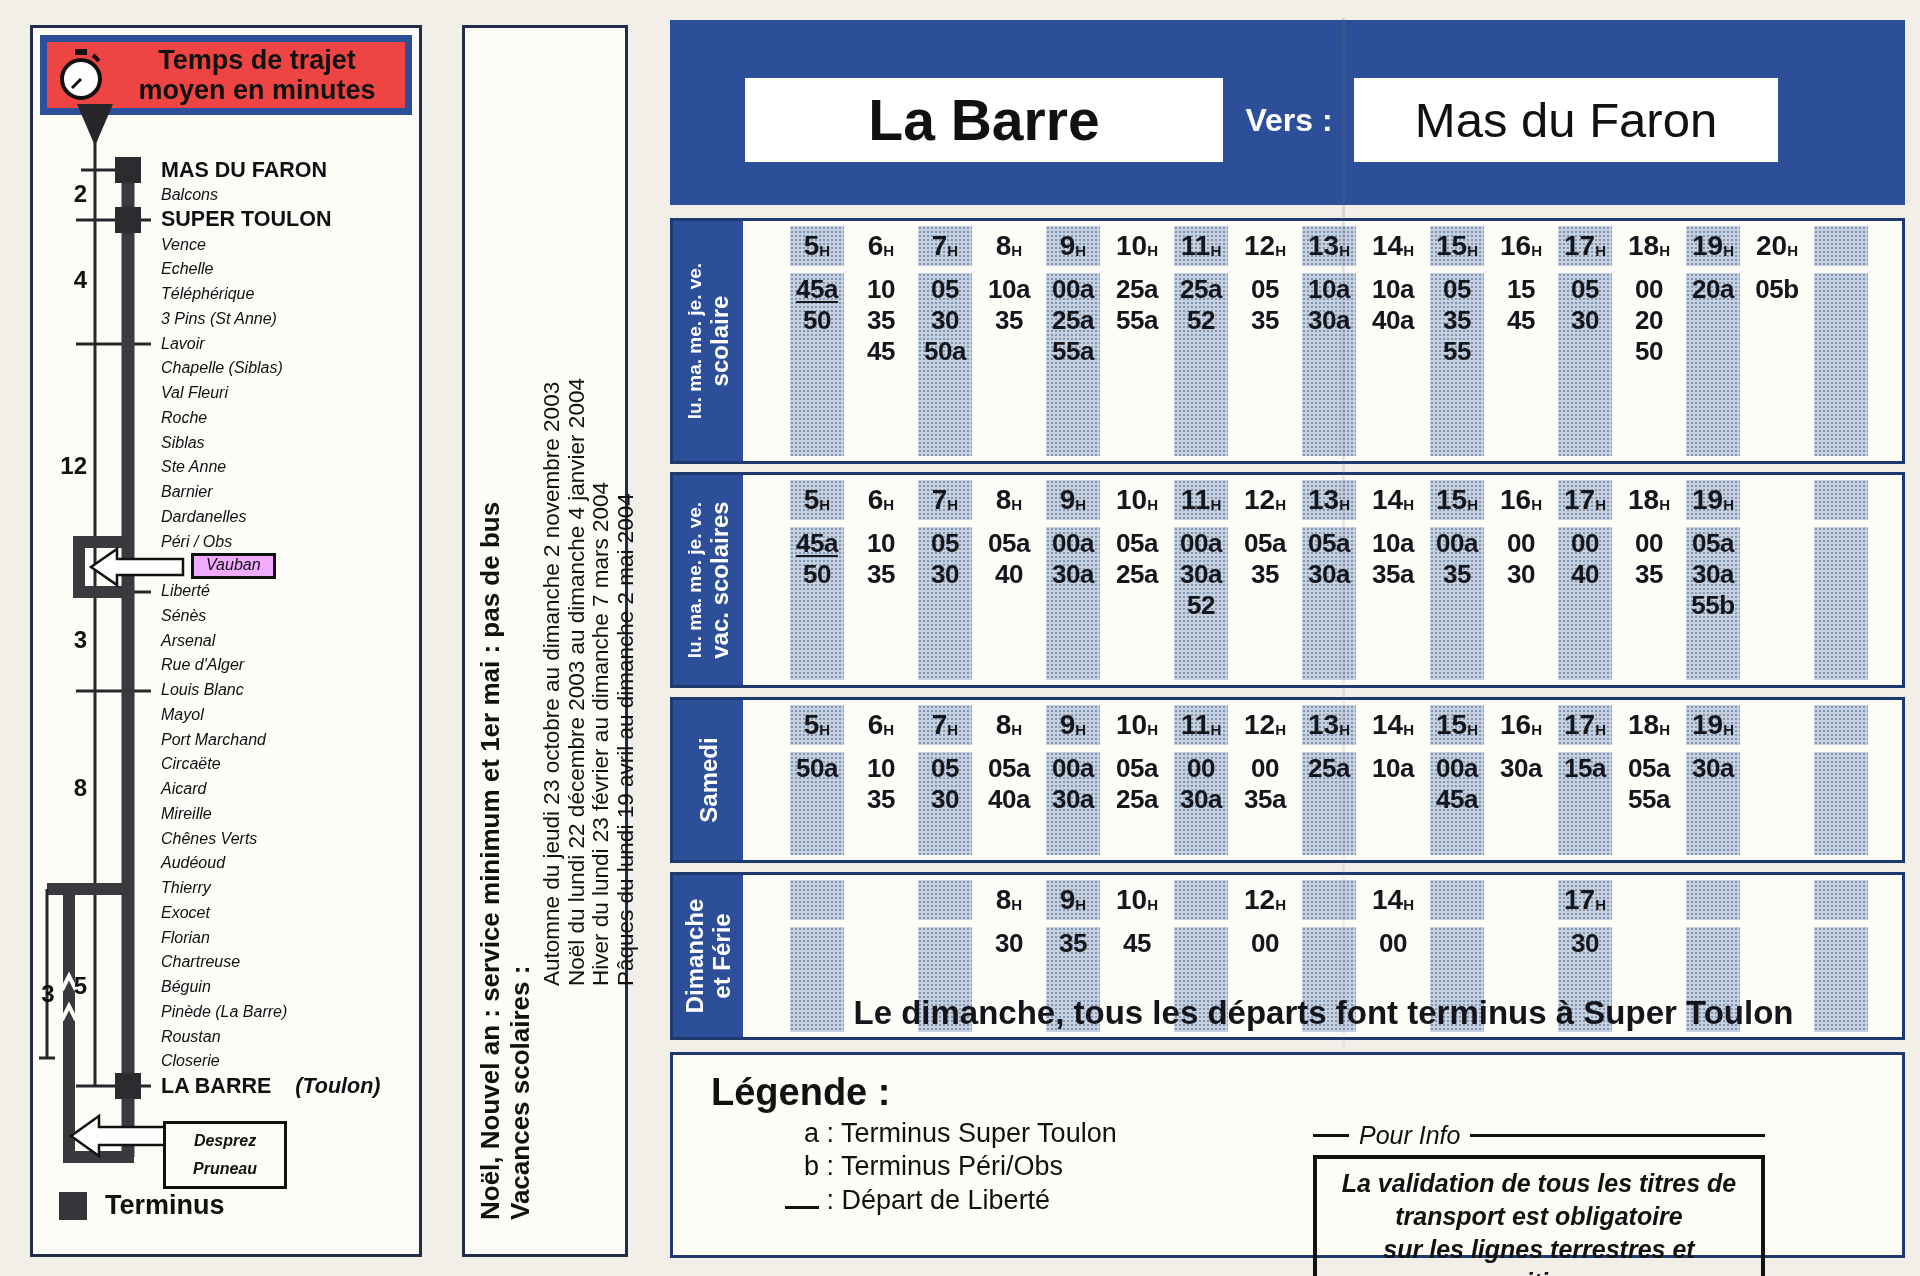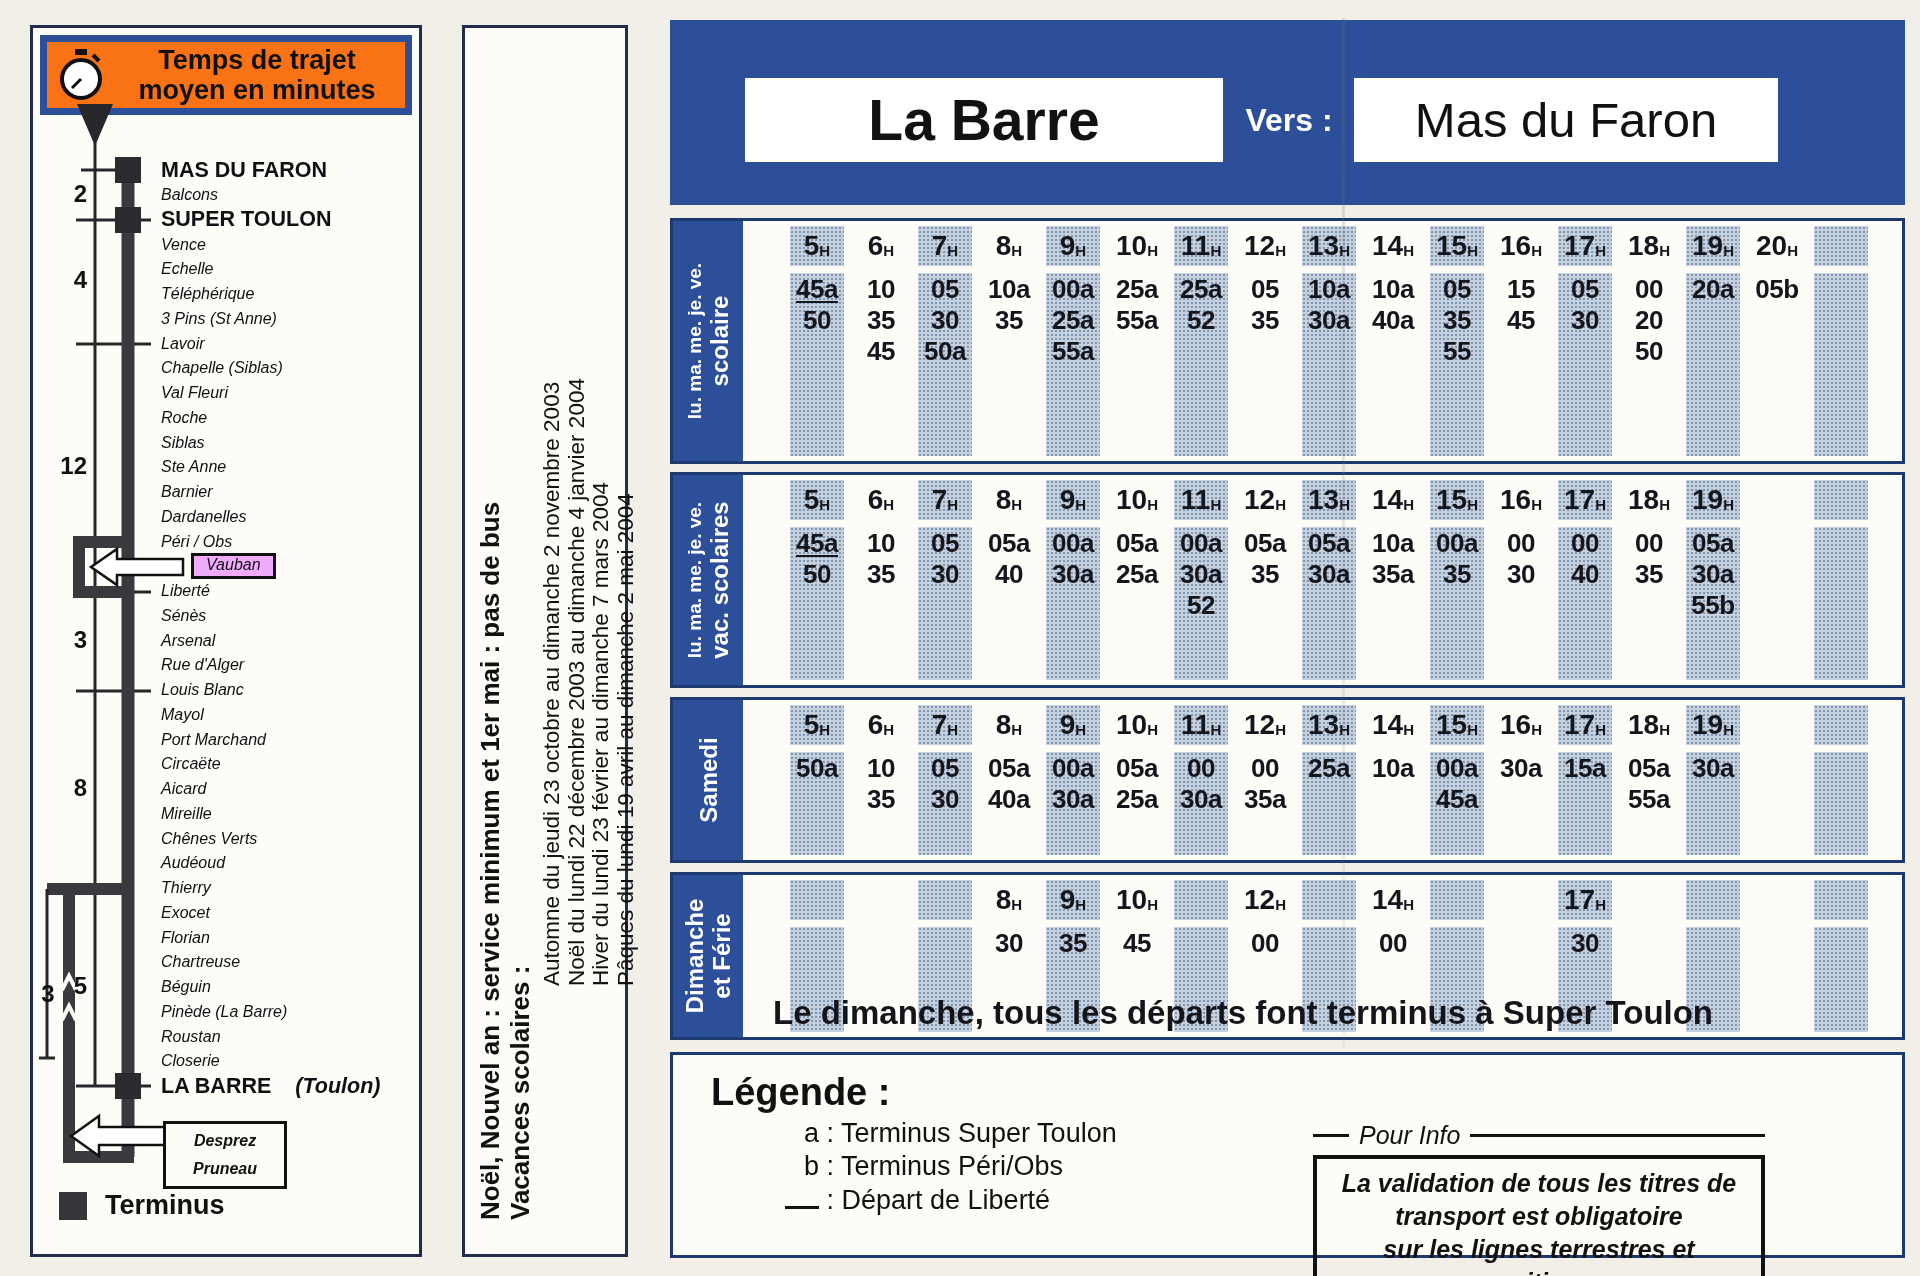--- a/index.html
+++ b/index.html
@@ -1,21 +1,21 @@
 <!DOCTYPE html>
 <html><head>
 <meta charset="utf-8">
 <style>
   html,body{margin:0;padding:0;background:#e9e6df;}
   .page{position:relative;width:1920px;height:1276px;background:#f2efe8;overflow:hidden;
         font-family:"Liberation Sans",sans-serif;color:#111;}
   .panel{position:absolute;background:#fdfcf7;border:3px solid #232c4a;box-sizing:border-box;}
   
   .panel-route{left:30px;top:25px;width:392px;height:1232px;}
-  .tt-box{position:absolute;left:7px;top:7px;right:7px;height:80px;border:7px solid #2d4e99;background:#f97316;
+  .tt-box{position:absolute;left:7px;top:7px;right:7px;height:80px;border:7px solid #2d4e99;background:#ef4444;
           display:flex;align-items:center;justify-content:center;gap:10px;box-sizing:border-box;}
   .tt-title{font-weight:700;font-size:27px;line-height:30px;text-align:center;width:280px;}
   .route-svg{position:absolute;left:0;top:0;width:386px;height:1226px;}
   .stops{position:absolute;left:128px;top:130px;right:2px;}
   .stop{height:24.76px;display:flex;align-items:center;font-style:italic;font-size:16px;white-space:nowrap;color:#101014;}
   .stop.terminus{font-style:normal;font-weight:700;font-size:21.5px;}
   .stop .sfx{font-style:italic;font-weight:700;margin-left:24px;}
   .stop.boxed .vb{border:3px solid #111;padding:0 12px 2px;margin-left:30px;background:#f0abfc;font-style:italic;}
   .dur{position:absolute;left:14px;width:40px;text-align:right;font-weight:700;font-size:24px;}
   .outer-dur{position:absolute;left:2px;top:952px;width:26px;text-align:center;font-weight:700;font-size:24px;}
@@ -51,21 +51,21 @@
   .shade{position:absolute;left:5px;right:5px;background-color:#c5d1df;
          background-image:radial-gradient(#7f94b1 1.2px,transparent 1.3px);background-size:4px 4px;}
   .shade-hdr{top:5px;height:40px;}
   .shade-body{top:52px;bottom:5px;}
   .hdr{position:absolute;top:4px;left:0;right:0;height:42px;display:flex;align-items:center;justify-content:center;z-index:2;}
   .hnum{font-size:28px;font-weight:700;color:#15151c;}
   .hsub{font-size:15px;font-weight:700;margin-top:9px;color:#15151c;}
   .mins{position:absolute;top:53px;left:0;right:0;text-align:center;font-size:26px;line-height:31px;font-weight:700;
         color:#15151c;z-index:2;letter-spacing:-0.5px;}
   .mins .u{text-decoration:underline;text-underline-offset:3px;}
-  .sunday-note{position:absolute;left:100px;right:28px;bottom:5px;font-weight:700;font-size:33px;
+  .sunday-note{position:absolute;left:100px;right:28px;bottom:5px;text-align:center;font-weight:700;font-size:33px;
                color:#14141a;z-index:3;white-space:nowrap;}
   
   .legend{position:absolute;left:670px;top:1052px;width:1235px;height:206px;background:#fdfcf7;
           border:3px solid #1c3a6e;box-sizing:border-box;}
   .leg-title{position:absolute;left:38px;top:16px;font-weight:700;font-size:38px;}
   .leg-items{position:absolute;left:100px;top:62px;font-size:27px;line-height:33px;}
   .leg-items .sym{display:inline-block;min-width:46px;text-align:right;}
   .leg-items .ubar{display:inline-block;width:34px;border-bottom:3px solid #111;height:0.85em;}
   .pour-info{position:absolute;left:640px;top:66px;width:452px;}
   .pi-head{display:flex;align-items:center;font-style:italic;font-size:25px;color:#111;}

